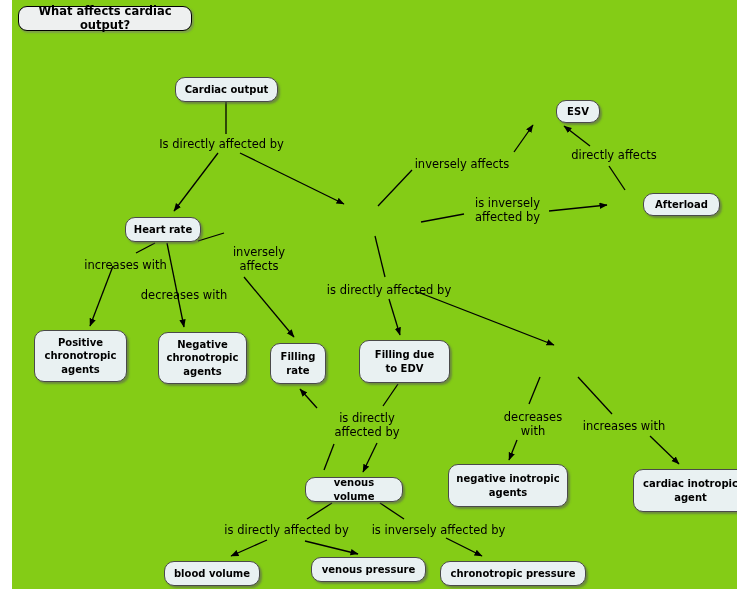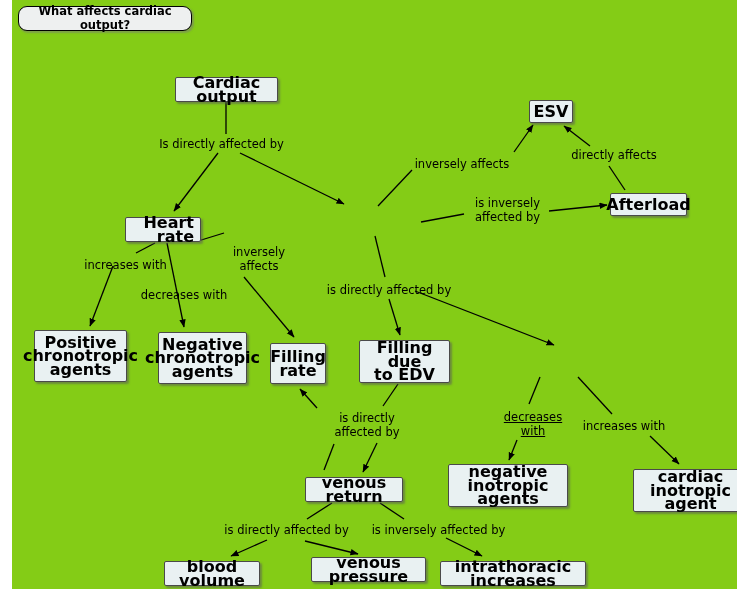--- a/index.html
+++ b/index.html
@@ -28,24 +28,24 @@
   }
   .node {
     position: absolute;
     box-sizing: border-box;
     display: flex;
     align-items: center;
     justify-content: center;
     text-align: center;
     background: #e9f1f2;
     border: 1.5px solid #4a4a4a;
-    border-radius: 2px;
+    border-radius: 10px;
     color: #000000;
     font-weight: bold;
-    font-size: 16px;
+    font-size: 10px;
     line-height: 13.5px;
     box-shadow: 2px 2px 2px rgba(90,90,90,0.55);
     padding: 2px 6px;
     white-space: pre-line;
   }
   .node.question {
     background: #eef0f0;
     border: 1.5px solid #000000;
     border-radius: 9px;
     font-size: 11.5px;
@@ -120,23 +120,23 @@
     <line x1="293" y1="541" x2="346" y2="554" stroke="#000" stroke-width="1.3" marker-end="url(#arrowhead)"></line>
 
     <line x1="368" y1="503" x2="392" y2="519" stroke="#000" stroke-width="1.3"></line>
     <line x1="434" y1="538" x2="470" y2="556" stroke="#000" stroke-width="1.3" marker-end="url(#arrowhead)"></line>
   </svg>
 
   <div class="node question" style="left:6px; top:6px; width:174px; height:25px;">What affects cardiac output?</div>
 
   <div class="node" style="left:163px; top:77px; width:103px; height:25px;">Cardiac output</div>
 
-  <div class="node" style="left:517px; top:100px; width:44px; height:23px;">ESV</div>
+  <div class="node" style="left:544px; top:100px; width:44px; height:23px;">ESV</div>
 
-  <div class="node" style="left:598px; top:193px; width:77px; height:23px;">Afterload</div>
+  <div class="node" style="left:631px; top:193px; width:77px; height:23px;">Afterload</div>
 
   <div class="node" style="left:113px; top:217px; width:76px; height:25px;text-align:right;">Heart rate</div>
 
 
   <div class="node" style="left:22px; top:330px; width:93px; height:52px;">Positive
 chronotropic
 agents</div>
 
   <div class="node" style="left:146px; top:332px; width:89px; height:52px;">Negative
 chronotropic
@@ -148,27 +148,27 @@
   <div class="node" style="left:347px; top:340px; width:91px; height:43px;">Filling due
 to EDV</div>
 
 
   <div class="node" style="left:436px; top:464px; width:120px; height:43px;">negative inotropic
 agents</div>
 
   <div class="node" style="left:621px; top:469px; width:115px; height:43px;">cardiac inotropic
 agent</div>
 
-  <div class="node" style="left:293px; top:477px; width:98px; height:25px;">venous return</div>
+  <div class="node" style="left:293px; top:477px; width:98px; height:25px;">venous volume</div>
 
   <div class="node" style="left:299px; top:557px; width:115px; height:25px;">venous pressure</div>
 
   <div class="node" style="left:152px; top:561px; width:96px; height:25px;">blood volume</div>
 
-  <div class="node" style="left:428px; top:561px; width:146px; height:25px;">intrathoracic increases</div>
+  <div class="node" style="left:428px; top:561px; width:146px; height:25px;">chronotropic pressure</div>
 
   <div class="edge-label" style="left:137px; top:137px; width:145px;">Is directly affected by</div>
 
   <div class="edge-label" style="left:398px; top:157px; width:104px;">inversely affects</div>
 
   <div class="edge-label" style="left:555px; top:148px; width:94px;">directly affects</div>
 
   <div class="edge-label" style="left:456px; top:196px; width:79px;">is inversely
 affected by</div>
 
@@ -177,21 +177,21 @@
   <div class="edge-label" style="left:126px; top:288px; width:92px;">decreases with</div>
 
   <div class="edge-label" style="left:216px; top:245px; width:62px;">inversely
 affects</div>
 
   <div class="edge-label" style="left:305px; top:283px; width:144px;">is directly affected by</div>
 
   <div class="edge-label" style="left:319px; top:411px; width:72px;">is directly
 affected by</div>
 
-  <div class="edge-label" style="left:487px; top:410px; width:68px;text-decoration:underline;">decreases
+  <div class="edge-label" style="left:487px; top:410px; width:68px;">decreases
 with</div>
 
   <div class="edge-label" style="left:566px; top:419px; width:92px;">increases with</div>
 
   <div class="edge-label" style="left:203px; top:523px; width:143px;">is directly affected by</div>
 
   <div class="edge-label" style="left:353px; top:523px; width:147px;">is inversely affected by</div>
 
 </div>
 

